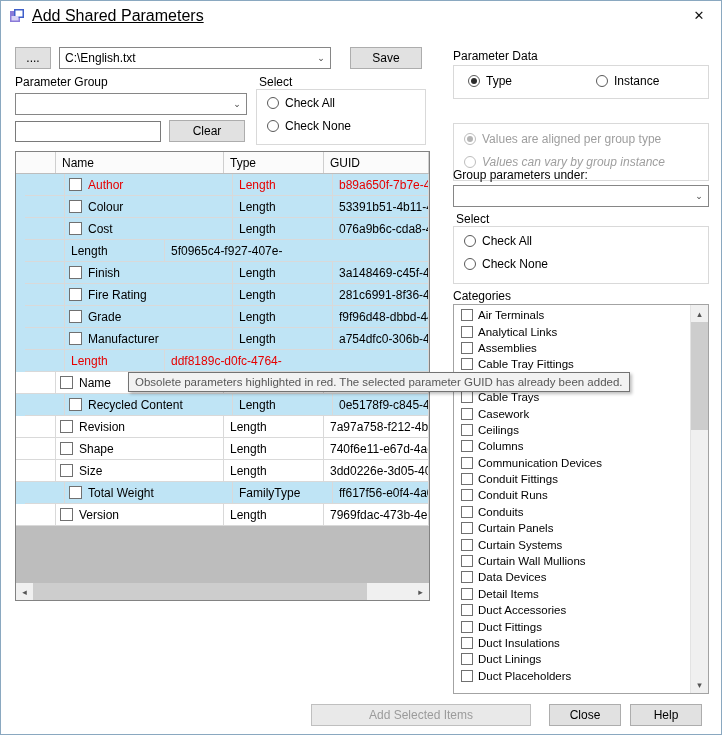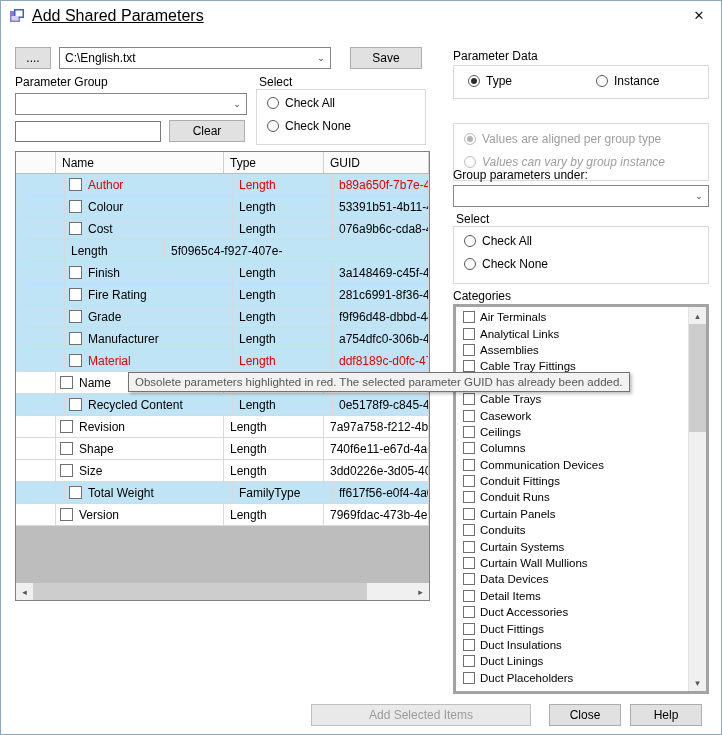--- a/index.html
+++ b/index.html
@@ -64,21 +64,21 @@
   .sb-btn{width:17px;height:17px;flex:none;background:#f0f0f0;color:#555;font-size:9px;
     display:flex;align-items:center;justify-content:center;}
   .sb-track{flex:1;position:relative;}
   .sb-thumb-h{position:absolute;left:0;top:0;height:17px;width:88%;background:#cdcdcd;}
   .vscroll{position:absolute;right:0;top:0;bottom:0;width:17px;background:#f0f0f0;border-left:1px solid #e3e3e3;}
   .vscroll .up{position:absolute;top:0;left:0;}
   .vscroll .down{position:absolute;bottom:0;left:0;}
   .sb-thumb-v{position:absolute;left:0;top:17px;width:17px;height:108px;background:#cdcdcd;}
   
   #categories-box{position:absolute;left:452px;top:303px;width:256px;height:390px;box-sizing:border-box;
-    border:3px solid #a3a3a3;background:#fff;overflow:hidden;}
+    border:1px solid #a3a3a3;background:#fff;overflow:hidden;}
   #category-items{position:absolute;left:0;top:0;right:17px;bottom:0;overflow:hidden;padding-top:2px;}
   .cat-item{height:16.4px;display:flex;align-items:center;gap:5px;padding-left:7px;font-size:11.5px;overflow:hidden;}
   
   #tooltip{position:absolute;left:127px;top:371px;height:20px;box-sizing:border-box;z-index:50;
     background:#f2f2f2;border:1px solid #737373;color:#575757;font-size:11.5px;
     display:flex;align-items:center;padding:0 6px;white-space:nowrap;box-shadow:2px 2px 3px rgba(0,0,0,.25);}
 </style>
 </head>
 <body>
 
@@ -193,24 +193,20 @@
           <div class="tc rowhdr"></div>
           <div class="tc name">
             <span class="cb"></span>
             <span class="txt">Manufacturer</span>
           </div>
           <div class="tc type">Length</div>
           <div class="tc guid">a754dfc0-306b-4f5f-b</div>
         </div>
         <div class="trow hl red">
           <div class="tc rowhdr"></div>
-          <div class="tc name">
-            <span class="cb"></span>
-            <span class="txt">Material</span>
-          </div>
           <div class="tc type">Length</div>
           <div class="tc guid">ddf8189c-d0fc-4764-</div>
         </div>
         <div class="trow">
           <div class="tc rowhdr"></div>
           <div class="tc name">
             <span class="cb"></span>
             <span class="txt">Name</span>
           </div>
           <div class="tc type"></div>
@@ -370,25 +366,25 @@
         <div class="cat-item">
           <span class="cb small"></span>
           <span class="txt">Conduit Fittings</span>
         </div>
         <div class="cat-item">
           <span class="cb small"></span>
           <span class="txt">Conduit Runs</span>
         </div>
         <div class="cat-item">
           <span class="cb small"></span>
+          <span class="txt">Conduits</span>
+        </div>
+        <div class="cat-item">
+          <span class="cb small"></span>
           <span class="txt">Curtain Panels</span>
-        </div>
-        <div class="cat-item">
-          <span class="cb small"></span>
-          <span class="txt">Conduits</span>
         </div>
         <div class="cat-item">
           <span class="cb small"></span>
           <span class="txt">Curtain Systems</span>
         </div>
         <div class="cat-item">
           <span class="cb small"></span>
           <span class="txt">Curtain Wall Mullions</span>
         </div>
         <div class="cat-item">

